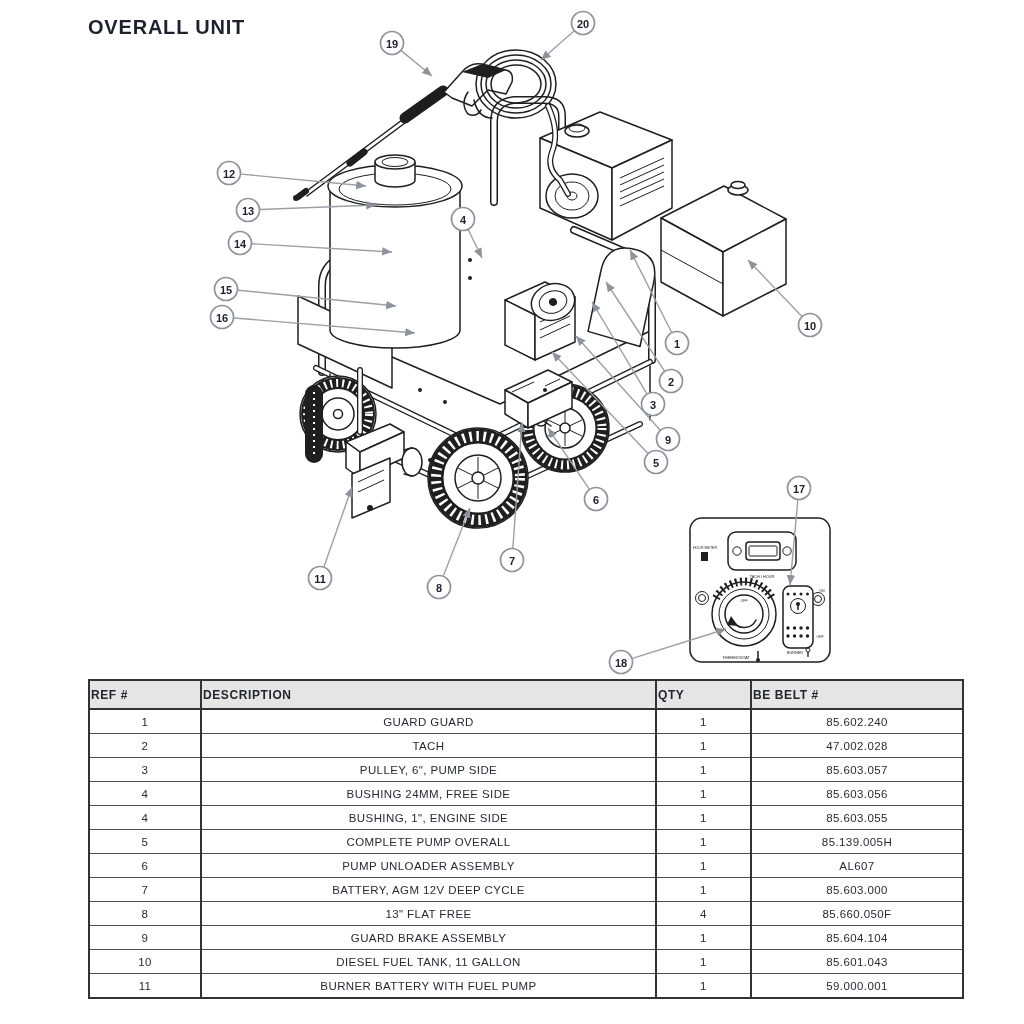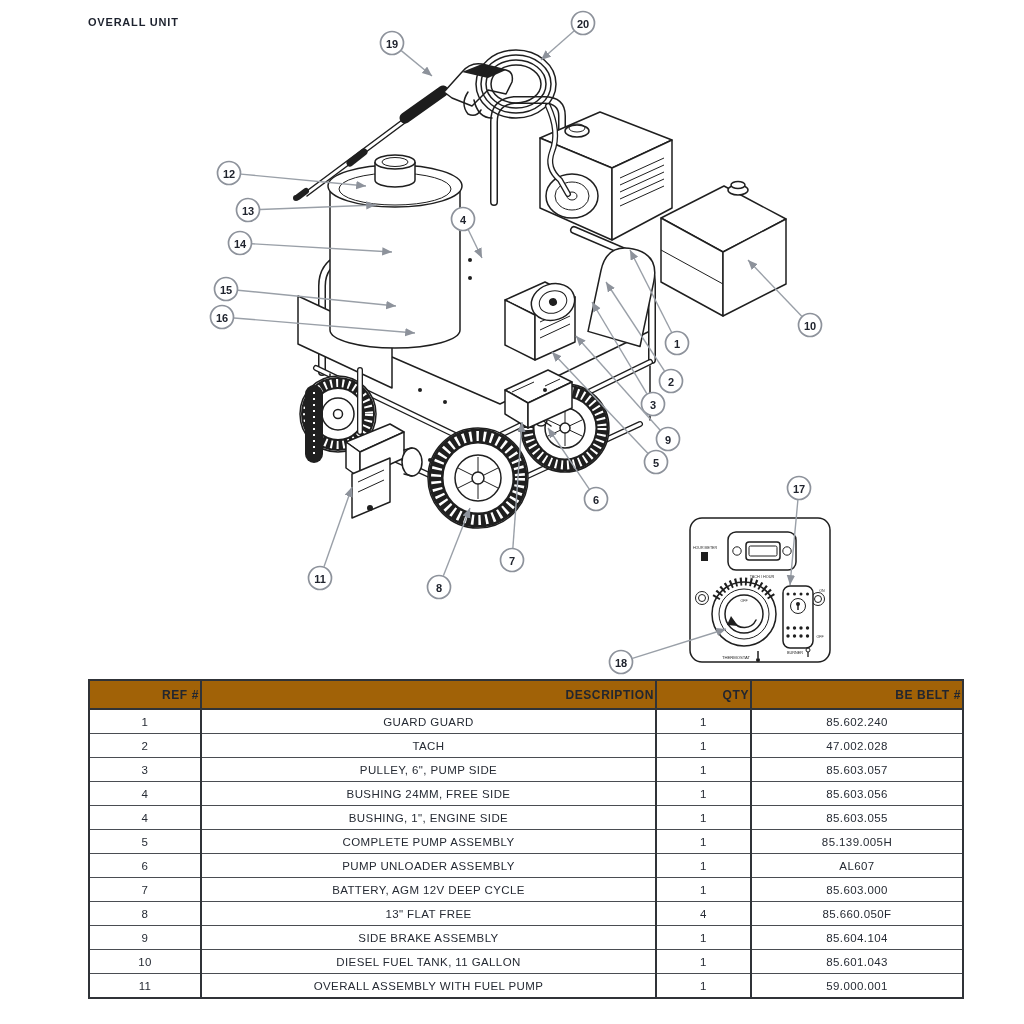--- a/index.html
+++ b/index.html
@@ -1,39 +1,39 @@
 <!DOCTYPE html>
 <html><head>
 <meta charset="utf-8">
 <style>
   html,body{margin:0;padding:0;background:#ffffff;}
   body{width:1024px;height:1024px;position:relative;overflow:hidden;
        font-family:"Liberation Sans", sans-serif;}
-  .page-title{position:absolute;left:88px;top:16px;font-size:11px;font-weight:bold;
+  .page-title{position:absolute;left:88px;top:16px;font-size:20px;font-weight:bold;
        color:#1d222e;letter-spacing:.8px;}
   #diagram{position:absolute;left:0;top:0;}
   
   .ln{stroke:#1f1f1f;stroke-width:1.5;fill:none;stroke-linecap:round;stroke-linejoin:round;}
   .fw{stroke:#1f1f1f;stroke-width:1.5;fill:#ffffff;stroke-linejoin:round;}
   .tube-o{stroke:#1f1f1f;stroke-width:8;fill:none;stroke-linecap:round;}
   .tube-i{stroke:#ffffff;stroke-width:5;fill:none;stroke-linecap:round;}
   .tube-os{stroke:#1f1f1f;stroke-width:6;fill:none;stroke-linecap:round;}
   .tube-is{stroke:#ffffff;stroke-width:3.4;fill:none;stroke-linecap:round;}
   .dk{fill:#1f1f1f;stroke:none;}
   .thin{stroke:#1f1f1f;stroke-width:1;fill:none;}
   .leader{stroke:#9aa0a8;stroke-width:1.4;fill:none;}
   .co-circle{fill:#ffffff;stroke:#8d929b;stroke-width:1.7;}
   .co-num{font-family:"Liberation Sans",sans-serif;font-size:11px;font-weight:bold;
           fill:#20242e;text-anchor:middle;dominant-baseline:central;}
   .panel-txt{font-family:"Liberation Sans",sans-serif;fill:#1f1f1f;text-anchor:middle;}
   
   .parts-table{position:absolute;left:88px;top:679px;width:874px;border-collapse:collapse;
        table-layout:fixed;}
-  .parts-table th{background:#a16207;color:#22262f;font-size:12px;font-weight:bold;
-       letter-spacing:.6px;height:25px;border:2px solid #303338;text-align:right;}
+  .parts-table th{background:#e5e5e5;color:#22262f;font-size:12px;font-weight:bold;
+       letter-spacing:.6px;height:25px;border:2px solid #303338;text-align:left;}
   .parts-table td{background:#ffffff;color:#262b34;font-size:11.5px;letter-spacing:.4px;
        height:21px;text-align:center;border-left:2px solid #303338;border-right:2px solid #303338;
        border-top:1.5px solid #4a4d52;border-bottom:1.5px solid #4a4d52;
        white-space:nowrap;overflow:hidden;}
   .parts-table{border:2.5px solid #303338;}
 </style>
 </head>
 <body>
 
 <div class="page-title">OVERALL UNIT</div>
@@ -343,21 +343,21 @@
         <td>85.603.056</td>
       </tr>
       <tr>
         <td>4</td>
         <td>BUSHING, 1", ENGINE SIDE</td>
         <td>1</td>
         <td>85.603.055</td>
       </tr>
       <tr>
         <td>5</td>
-        <td>COMPLETE PUMP ASSEMBLY</td>
+        <td>COMPLETE PUMP OVERALL</td>
         <td>1</td>
         <td>85.139.005H</td>
       </tr>
       <tr>
         <td>6</td>
         <td>PUMP UNLOADER ASSEMBLY</td>
         <td>1</td>
         <td>AL607</td>
       </tr>
       <tr>
@@ -367,30 +367,30 @@
         <td>85.603.000</td>
       </tr>
       <tr>
         <td>8</td>
         <td>13" FLAT FREE</td>
         <td>4</td>
         <td>85.660.050F</td>
       </tr>
       <tr>
         <td>9</td>
-        <td>SIDE BRAKE ASSEMBLY</td>
+        <td>GUARD BRAKE ASSEMBLY</td>
         <td>1</td>
         <td>85.604.104</td>
       </tr>
       <tr>
         <td>10</td>
         <td>DIESEL FUEL TANK, 11 GALLON</td>
         <td>1</td>
         <td>85.601.043</td>
       </tr>
       <tr>
         <td>11</td>
-        <td>OVERALL ASSEMBLY WITH FUEL PUMP</td>
+        <td>BURNER BATTERY WITH FUEL PUMP</td>
         <td>1</td>
         <td>59.000.001</td>
       </tr>
     </tbody>
 </table>
 
 </body></html>

